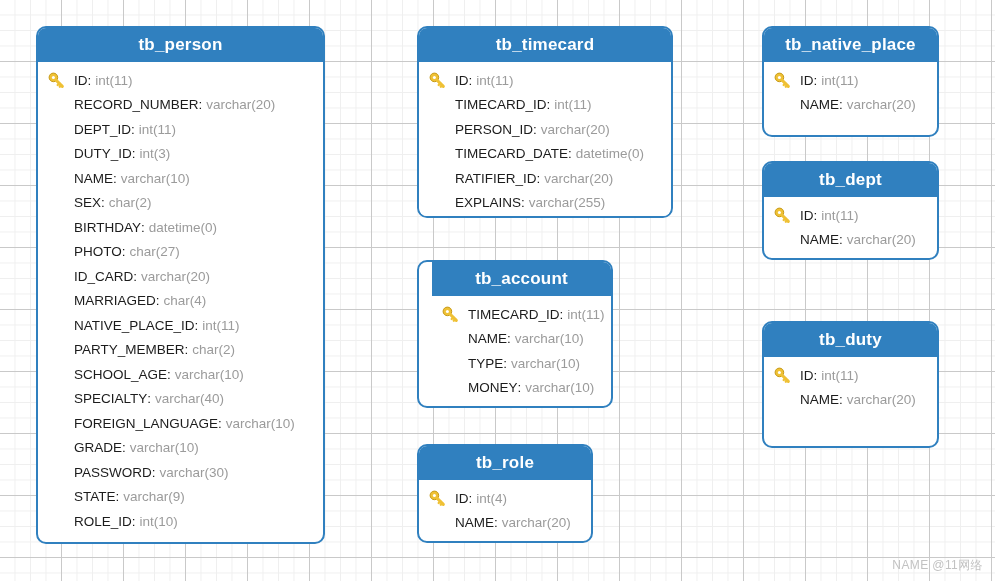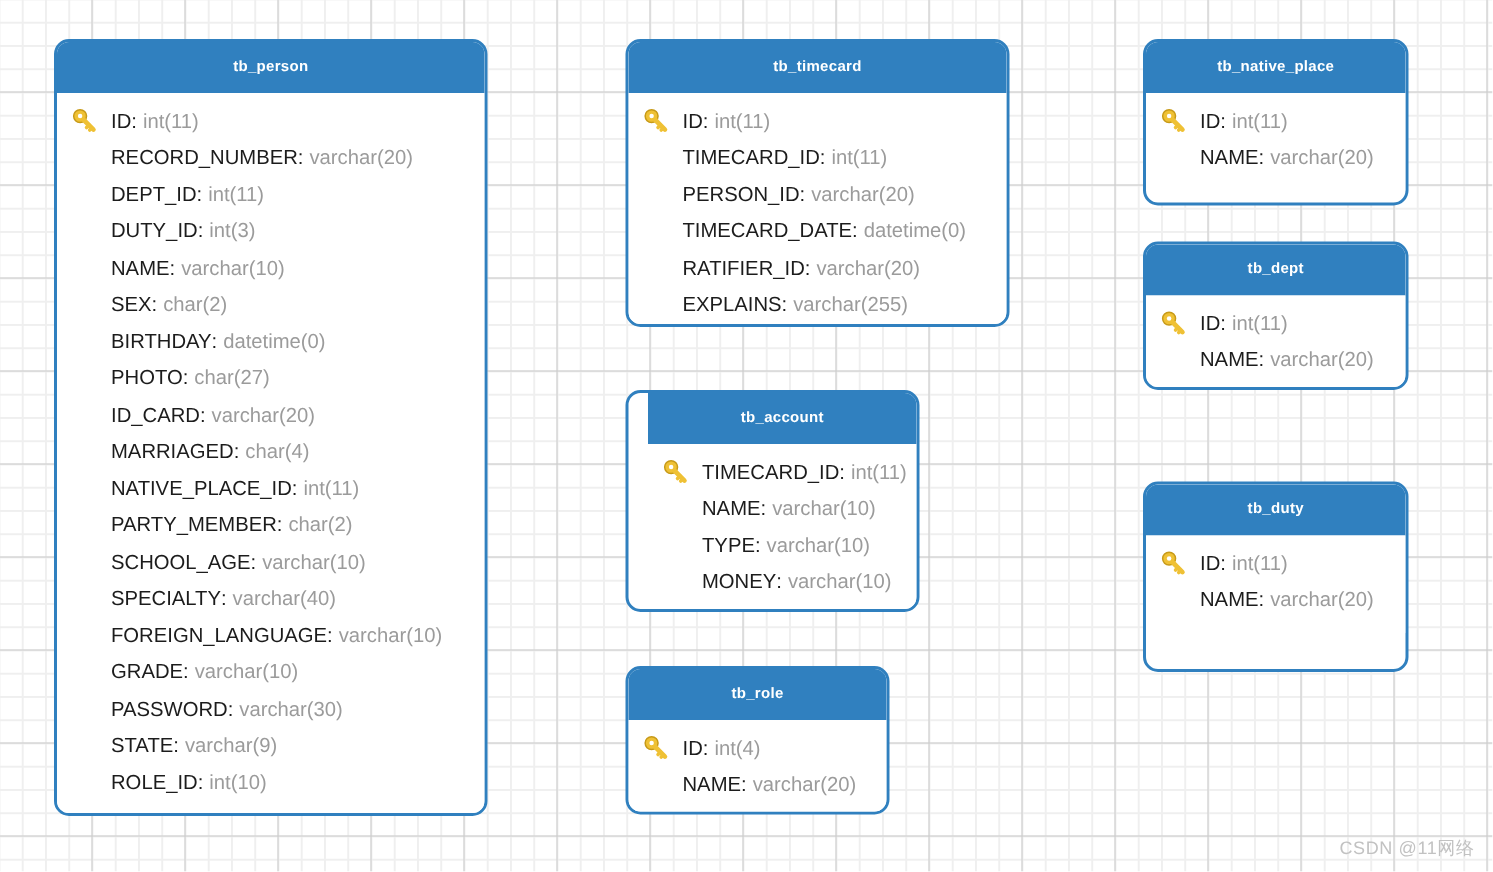--- a/index.html
+++ b/index.html
@@ -39,30 +39,31 @@
     border: 2px solid #3080bf;
     border-radius: 10px;
     background: #ffffff;
     overflow: hidden;
   }
 
   .er-header {
     background: #3080bf;
     color: #ffffff;
     font-weight: bold;
-    font-size: 10px;
+    font-size: 17px;
     text-align: center;
     line-height: 34px;
     height: 34px;
     letter-spacing: 0.2px;
   }
 
   .er-body {
     padding: 6px 0 10px 0;
     background: #ffffff;
+    border-radius: 20px;
   }
 
   .er-field {
     display: flex;
     align-items: center;
     height: 24.5px;
     padding-left: 10px;
     white-space: nowrap;
   }
 
@@ -413,14 +414,14 @@
           </div>
           <div class="er-field">
             <span class="key-slot"></span>
             <span class="f-name">NAME</span>
             <span class="f-colon">:</span>
             <span class="f-type">varchar(20)</span>
           </div>
         </div>
       </div>
     </div>
-  <div id="watermark">CSDN @11网络</div>
+  <div id="watermark">NAME @11网络</div>
 </div>
 
 </body></html>

